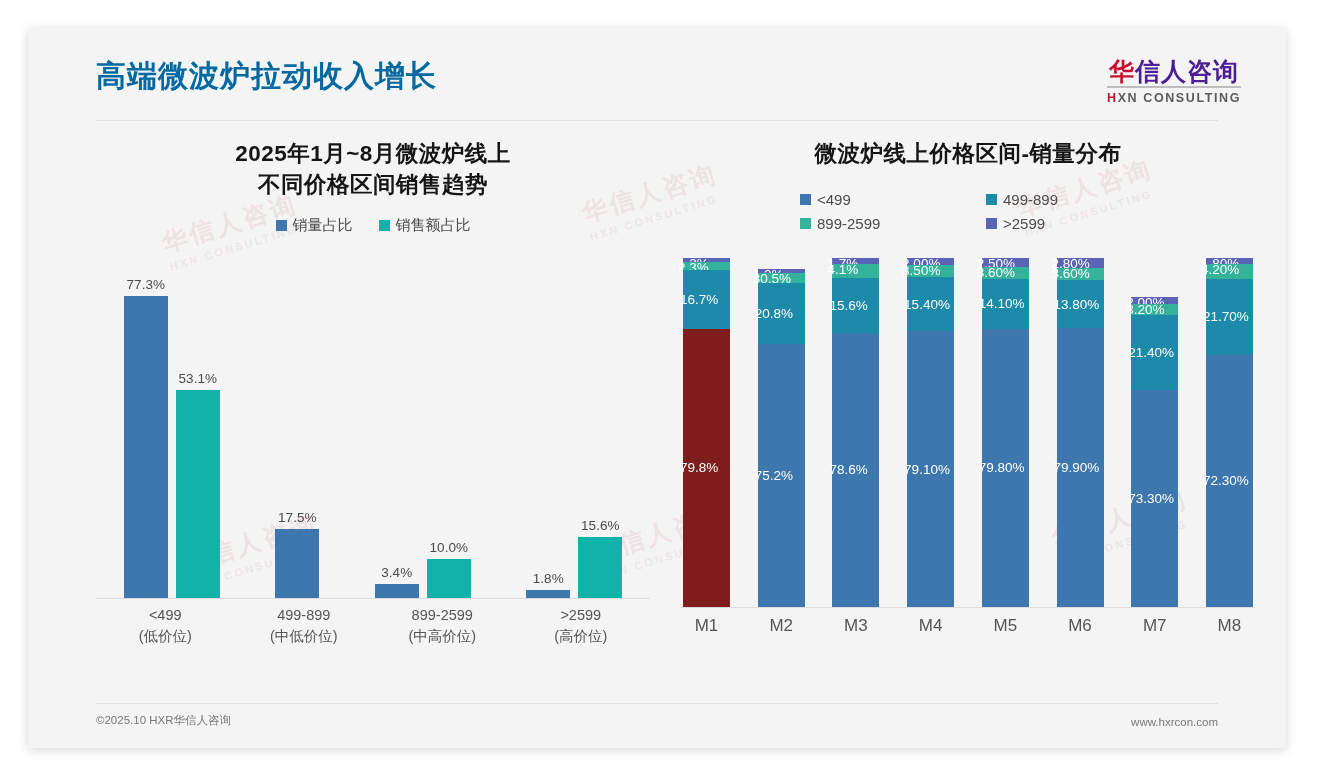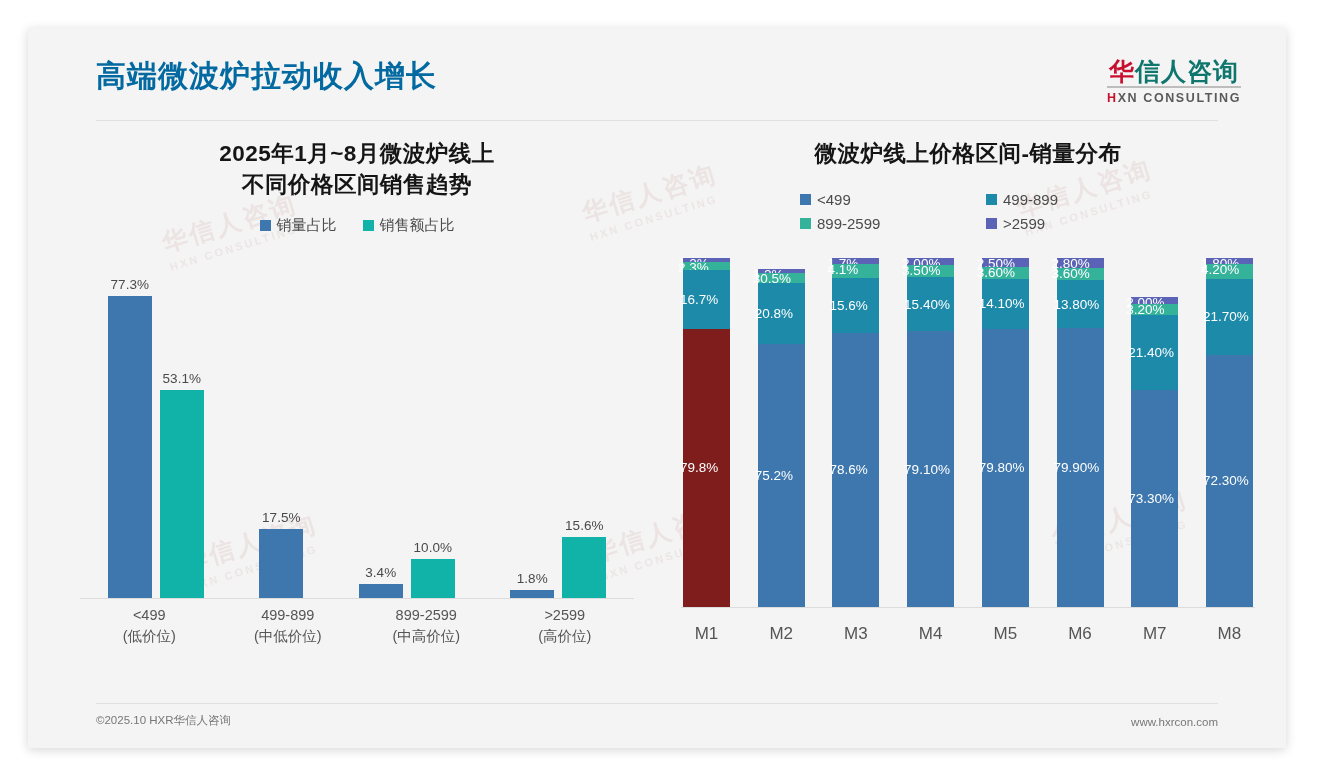--- a/index.html
+++ b/index.html
@@ -27,21 +27,21 @@
   }
   .header-rule{
     position:absolute;left:68px;right:68px;top:92px;height:1px;
     background:#e0e0e0;
   }
   .logo{
     position:absolute;right:45px;top:30px;text-align:center;
   }
   .logo-cn{font-size:25px;font-weight:bold;letter-spacing:1px;line-height:1.05;}
   .logo-cn .red{color:#c8102e;}
-  .logo-cn .dark{color:#0f766e;}
+  .logo-cn .dark{color:#4c1d95;}
   .logo-en{
     font-size:12.5px;font-weight:bold;letter-spacing:1.6px;color:#5a5a5a;
     margin-top:3px;
   }
   .logo-en .red{color:#c8102e;}
   .logo-underline{
     height:2px;background:#bdbdbd;margin-top:2px;
   }
   
   .wm{
@@ -49,21 +49,21 @@
     font-weight:bold;pointer-events:none;
     transform:rotate(-17deg);transform-origin:left top;
     white-space:nowrap;
   }
   .wm .l1{font-size:25px;letter-spacing:3px;color:#e3cfcf;}
   .wm .l2{font-size:11px;letter-spacing:2.5px;color:#e3d3d3;margin-top:2px;}
   
   .chart{
     position:absolute;top:110px;height:560px;
   }
-  .chart-left{left:44px;width:570px;}
+  .chart-left{left:60px;width:570px;}
   .chart-right{left:645px;width:590px;}
   .chart-title{
     text-align:center;font-size:22.5px;font-weight:bold;color:#151515;
     line-height:1.38;letter-spacing:.5px;
   }
   .legend{
     display:flex;justify-content:center;align-items:center;
     gap:26px;margin-top:16px;
   }
   .legend-item{display:flex;align-items:center;gap:6px;}
@@ -118,21 +118,21 @@
     position:relative;display:flex;align-items:center;
     justify-content:flex-start;overflow:visible;
   }
   .seg span{
     font-size:13.5px;color:#ffffff;white-space:nowrap;
     margin-left:-3px;
   }
   .seg.tiny span{position:absolute;top:-2px;left:-2px;}
   .xaxis-r{
     position:absolute;left:10px;right:10px;top:358px;
-    display:flex;justify-content:space-between;margin-top:8px;
+    display:flex;justify-content:space-between;
   }
   .xtick-r{width:47px;text-align:center;font-size:17px;color:#555;}
   
   .footer-rule{
     position:absolute;left:68px;right:68px;bottom:44px;height:1px;background:#e0e0e0;
   }
   .footer-left{
     position:absolute;left:68px;bottom:20px;font-size:11.5px;color:#777;
   }
   .footer-right{

